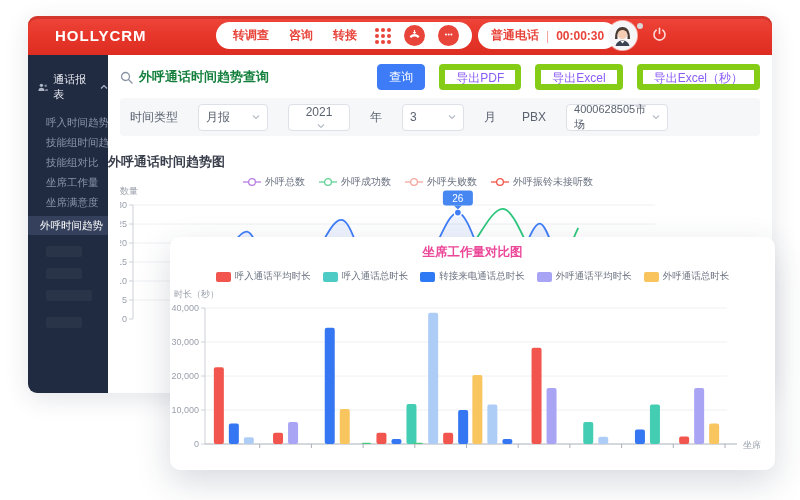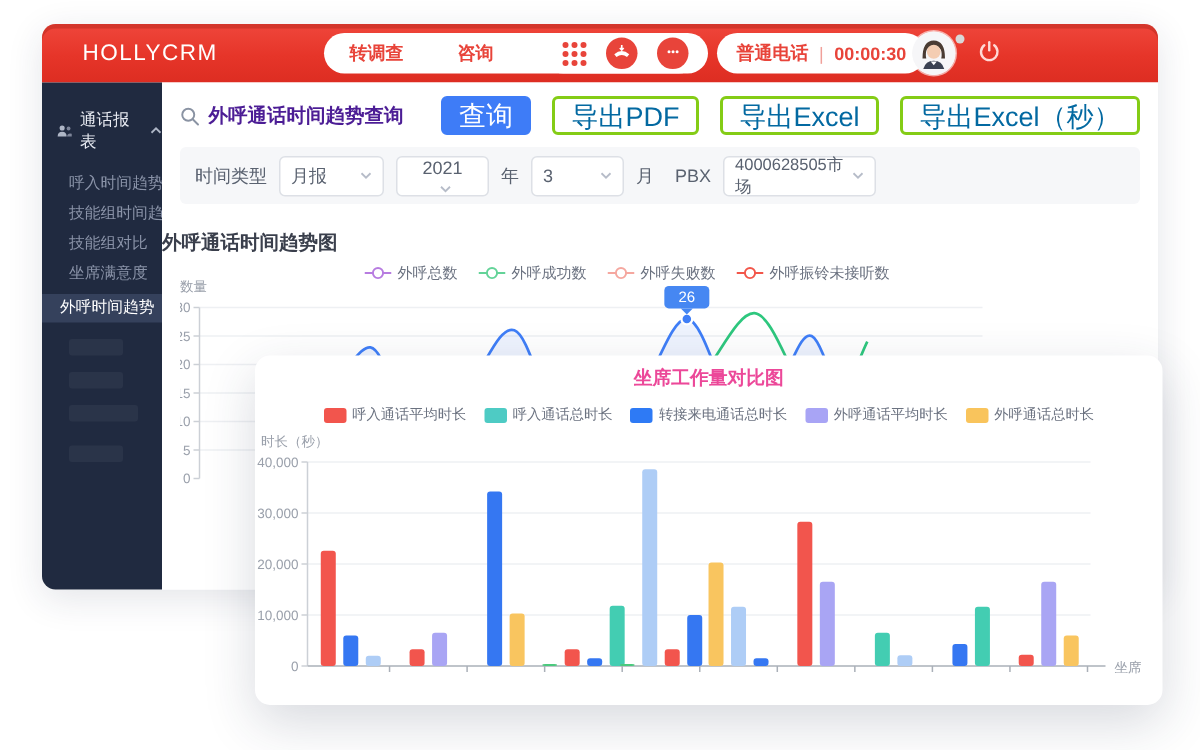--- a/index.html
+++ b/index.html
@@ -7,24 +7,24 @@
               font-family:"Liberation Sans","DejaVu Sans",sans-serif; }
 
   
   #app-window { position:absolute; left:28px; top:16px; width:744px; height:377px;
                 border-radius:9px; box-shadow:0 6px 24px rgba(35,45,70,.12); background:#fff; }
 
   
   #topbar { position:absolute; left:0; top:0; width:744px; height:39px;
             background:linear-gradient(180deg,#ef463b 0%,#e63529 55%,#dd2d22 100%);
             border-radius:9px 9px 0 0; box-shadow:inset 0 3px 0 rgba(130,10,5,.25); }
-  #logo { position:absolute; left:27px; top:11px; color:#fff; font-size:15px; font-weight:normal; letter-spacing:1px; }
+  #logo { position:absolute; left:27px; top:11px; color:#fff; font-size:15px; font-weight:bold; letter-spacing:1px; }
   .pill { position:absolute; top:6px; height:27px; background:#fff; border-radius:14px;
           display:flex; align-items:center; }
-  #action-pill { left:188px; padding:0 8px; gap:18px; }
+  #action-pill { left:188px; padding:0 8px; gap:2px; }
   #action-pill button { border:0; background:none; color:#e8443a; font-size:12px; font-weight:bold;
                         padding:0 9px; cursor:pointer; font-family:inherit; }
   #icon-pill { left:334px; width:110px; justify-content:space-evenly; }
   #status-pill { left:450px; padding:0 13px; gap:7px; color:#e8443a; font-size:12px; font-weight:bold; }
   .grid-dots { display:grid; grid-template-columns:repeat(3,4px); grid-gap:2px; cursor:pointer; }
   .grid-dots i { width:4px; height:4px; border-radius:50%; background:#e8443a; }
   .round-ic { width:21px; height:21px; border-radius:50%; background:#e8443a; display:flex;
               align-items:center; justify-content:center; cursor:pointer; }
   #avatar { position:absolute; left:580px; top:5px; width:29px; height:29px; border-radius:50%;
             background:#fdfdfd; overflow:hidden; cursor:pointer; box-shadow:0 0 0 1px rgba(255,255,255,.6); }
@@ -41,30 +41,30 @@
                color:#8a93a8; cursor:pointer; white-space:nowrap; }
   .side-item.active { background:#35415c; color:#ffffff; height:19px; line-height:19px;
                       margin-top:4px; padding-left:12px; }
   .skeleton { background:#2a3449; border-radius:2px; height:11px; margin:11px 0 0 18px; }
 
   
   #content { position:absolute; left:80px; top:39px; width:664px; height:338px; background:#fff;
              border-radius:0 0 9px 0; }
   #query-row { position:absolute; left:12px; top:8px; width:640px; height:28px;
                display:flex; align-items:center; }
-  #query-title { font-size:13px; color:#4c1d95; font-weight:bold; margin-left:6px; }
+  #query-title { font-size:13px; color:#15803d; font-weight:bold; margin-left:6px; }
   #query-btns { margin-left:auto; display:flex; gap:14px; }
-  #query-btns .btn { height:26px; border-radius:4px; font-size:18px; padding:0 11px;
+  #query-btns .btn { height:26px; border-radius:4px; font-size:12px; padding:0 11px;
                      cursor:pointer; font-family:inherit; }
   .btn-primary { background:#3e7cf7; color:#fff; border:1px solid #3e7cf7; }
-  .btn-plain { background:#fff; color:#0369a1; border:2px solid #84cc16; }
+  .btn-plain { background:#fff; color:#8b5cf6; border:6px solid #84cc16; }
 
   #filter-bar { position:absolute; left:12px; top:43px; width:640px; height:38px;
                 background:#f6f7f9; border-radius:4px; display:flex; align-items:center;
-                font-size:12px; color:#5a6270; padding-left:10px; gap:8px; }
+                font-size:12px; color:#5a6270; padding-left:10px; gap:20px; }
   .select { background:#fff; border:1px solid #dde0e6; border-radius:4px; height:27px;
             display:flex; align-items:center; justify-content:space-between;
             padding:0 7px; cursor:pointer; color:#5a6270; }
   .sel-time { width:70px; } .sel-year { width:62px;flex-direction:column; } .sel-month { width:62px; } .sel-pbx { width:102px; }
   .chev { width:8px; height:8px; flex:none; margin-left:4px; }
 
   #line-title { position:absolute; left:0; top:98px; width:600px; 
                 font-size:13px; font-weight:bold; color:#3a3f4c; }
   #line-legend { position:absolute; left:0; top:120px; width:620px; display:flex;
                  justify-content:center; gap:14px; }
@@ -156,20 +156,21 @@
       </svg>
       <span>通话报表</span>
       <svg class="chev" width="8" height="6" viewBox="0 0 8 6">
         <path d="M1 4.5 L4 1.5 L7 4.5" stroke="#aeb6c6" stroke-width="1.2" fill="none"></path>
       </svg>
     </div>
     <div id="side-items">
         <div class="side-item">呼入时间趋势</div>
         <div class="side-item">技能组时间趋势</div>
         <div class="side-item">技能组对比</div>
+        <div class="side-item">坐席工作量</div>
         <div class="side-item">坐席满意度</div>
         <div class="side-item active">外呼时间趋势</div>
       </div>
     <div id="side-skeletons">
         <div class="skeleton" style="width: 36px;"></div>
         <div class="skeleton" style="width: 36px;"></div>
         <div class="skeleton" style="width: 46px;"></div>
         <div class="skeleton" style="width: 36px; margin-top: 16px;"></div>
       </div>
   </div>

